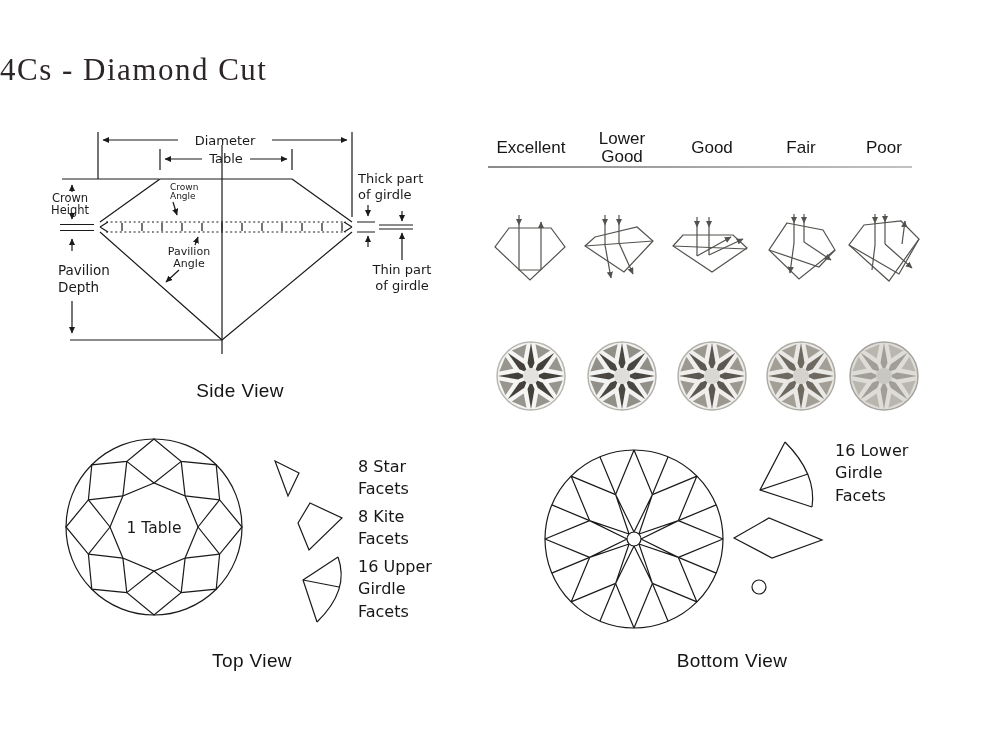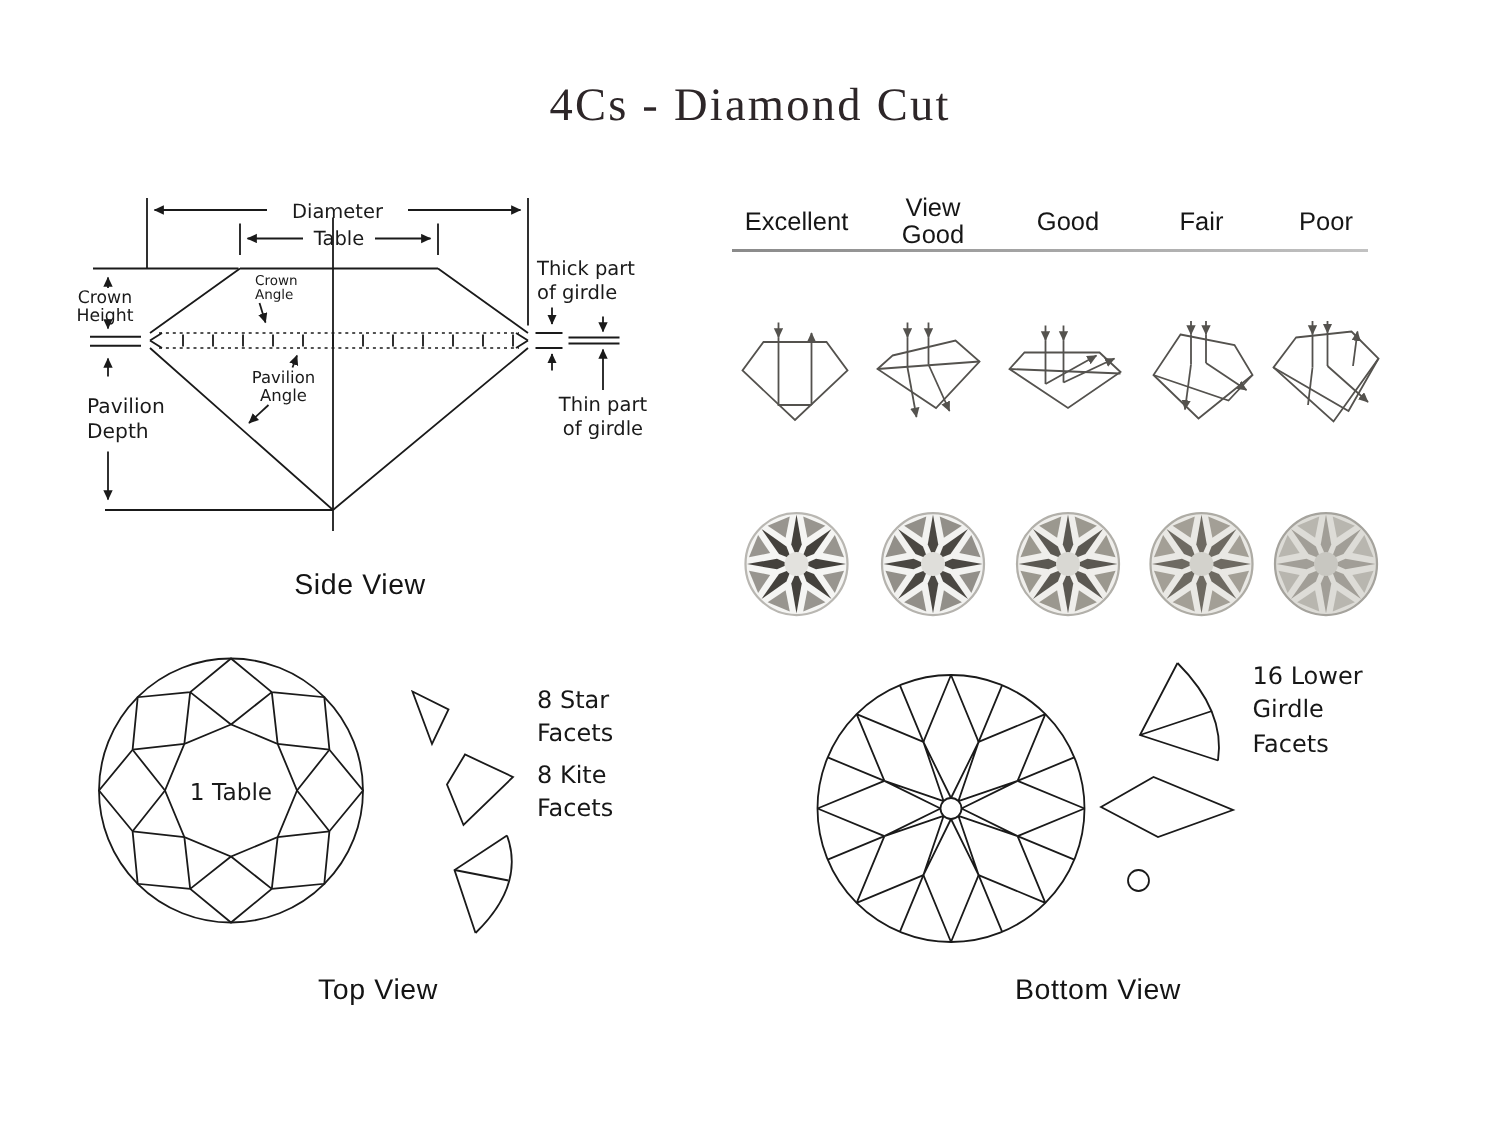--- a/index.html
+++ b/index.html
@@ -1,18 +1,18 @@
 <!DOCTYPE html>
 <html><head>
 <meta charset="utf-8">
 <style>
   html,body{margin:0;padding:0;background:#fff;}
   .canvas{position:relative;width:1000px;height:750px;background:#ffffff;overflow:hidden;
           font-family:"Liberation Sans",sans-serif;color:#1a1a1a;}
-  .title{position:absolute;top:52px;left:0;width:1000px;text-align:center;
+  .title{position:absolute;top:52px;left:0;width:1000px;text-align:left;
          font-family:"Liberation Serif",serif;font-size:31px;letter-spacing:1.5px;color:#2d2628;}
   .caption{position:absolute;font-size:19px;color:#141414;letter-spacing:.4px;text-align:center;}
   svg{position:absolute;overflow:visible;}
   svg text{font-family:"DejaVu Sans",sans-serif;fill:#1a1a1a;}
   .ln{stroke:#1a1a1a;stroke-width:1.2;fill:none;}
   .dot{stroke:#1a1a1a;stroke-width:1.1;fill:none;stroke-dasharray:2,2.6;}
   
   .grade-col{position:absolute;top:130px;width:100px;display:flex;flex-direction:column;align-items:center;gap:32px;}
   .grade-header{height:36px;display:flex;flex-direction:column;justify-content:center;align-items:center;
                 font-size:17px;color:#161616;line-height:1.05;}
@@ -117,21 +117,21 @@
       <path class="pln" d="M30,13 V58 H52"></path>
       <path class="pln" d="M52,58 L52,10" marker-end="url(#ah2)"></path>
     </svg>
     <svg class="photo" width="72" height="72" viewBox="-36 -36 72 72" style="position:static;--bg:#f5f5f3;--spoke:#44413c;--mid:#98958f;--core:#e3e2de;--ring:#b9b7b2;">
       <use href="#gem"></use>
     </svg>
   </div>
 
   <div class="grade-col" style="left:572px;">
     <div class="grade-header">
-      <div>View</div>
+      <div>Lower</div>
       <div>Good</div>
     </div>
     <svg class="profile" width="84" height="74" viewBox="0 0 84 74" style="position:static;">
       <path class="pln" d="M15,25 L57,15 L73,29 L44,60 L5,34 Z"></path>
       <path class="pln" d="M5,34 L73,29"></path>
       <path class="pln" d="M25,3 V13" marker-end="url(#ah2)"></path>
       <path class="pln" d="M25,13 V33"></path>
       <path class="pln" d="M39,3 V13" marker-end="url(#ah2)"></path>
       <path class="pln" d="M39,13 V31"></path>
       <path class="pln" d="M25,33 L31,66" marker-end="url(#ah2)"></path>
@@ -245,20 +245,21 @@
     <path class="ln" d="M5,13 L29,25 L18,48 Z"></path>
     <path class="ln" d="M28,75 L40,55 L72,70 L39,102 Z"></path>
     <g>
       <path class="ln" d="M68,109 L33,132 L47,174"></path>
       <path class="ln" d="M68,109 Q80,142 47,174"></path>
       <path class="ln" d="M33,132 L69,139"></path>
     </g>
   </svg>
   <div class="legend-label" style="left:358px;top:456px;width:70px;">8 Star Facets</div>
   <div class="legend-label" style="left:358px;top:506px;width:70px;">8 Kite Facets</div>
+  <div class="legend-label" style="left:358px;top:556px;width:78px;">16 Upper Girdle Facets</div>
   <div class="caption" style="left:152px;top:650px;width:200px;">Top View</div>
 
   <svg style="left:542px;top:447px;" width="184" height="184" viewBox="-92 -92 184 184">
     <circle class="ln" r="89"></circle>
     <circle class="ln" r="7"></circle>
     <path class="ln" d="M0,-89 L-18.4,-44.4 M0,-89 L18.4,-44.4 M-62.9,-62.9 L-18.4,-44.4 M-62.9,-62.9 L-44.4,-18.4 M-89,0 L-44.4,-18.4 M-89,0 L-44.4,18.4 M-62.9,62.9 L-44.4,18.4 M-62.9,62.9 L-18.4,44.4 M0,89 L-18.4,44.4 M0,89 L18.4,44.4 M62.9,62.9 L18.4,44.4 M62.9,62.9 L44.4,18.4 M89,0 L44.4,18.4 M89,0 L44.4,-18.4 M62.9,-62.9 L44.4,-18.4 M62.9,-62.9 L18.4,-44.4"></path>
     <path class="ln" d="M0,-7 L-18.4,-44.4 M0,-7 L18.4,-44.4 M-4.95,-4.95 L-18.4,-44.4 M-4.95,-4.95 L-44.4,-18.4 M-7,0 L-44.4,-18.4 M-7,0 L-44.4,18.4 M-4.95,4.95 L-44.4,18.4 M-4.95,4.95 L-18.4,44.4 M0,7 L-18.4,44.4 M0,7 L18.4,44.4 M4.95,4.95 L18.4,44.4 M4.95,4.95 L44.4,18.4 M7,0 L44.4,18.4 M7,0 L44.4,-18.4 M4.95,-4.95 L44.4,-18.4 M4.95,-4.95 L18.4,-44.4"></path>
     <path class="ln" d="M-18.4,-44.4 L-34.1,-82.2 M-44.4,-18.4 L-82.2,-34.1 M-44.4,18.4 L-82.2,34.1 M-18.4,44.4 L-34.1,82.2 M18.4,44.4 L34.1,82.2 M44.4,18.4 L82.2,34.1 M44.4,-18.4 L82.2,-34.1 M18.4,-44.4 L34.1,-82.2"></path>
   </svg>
 

